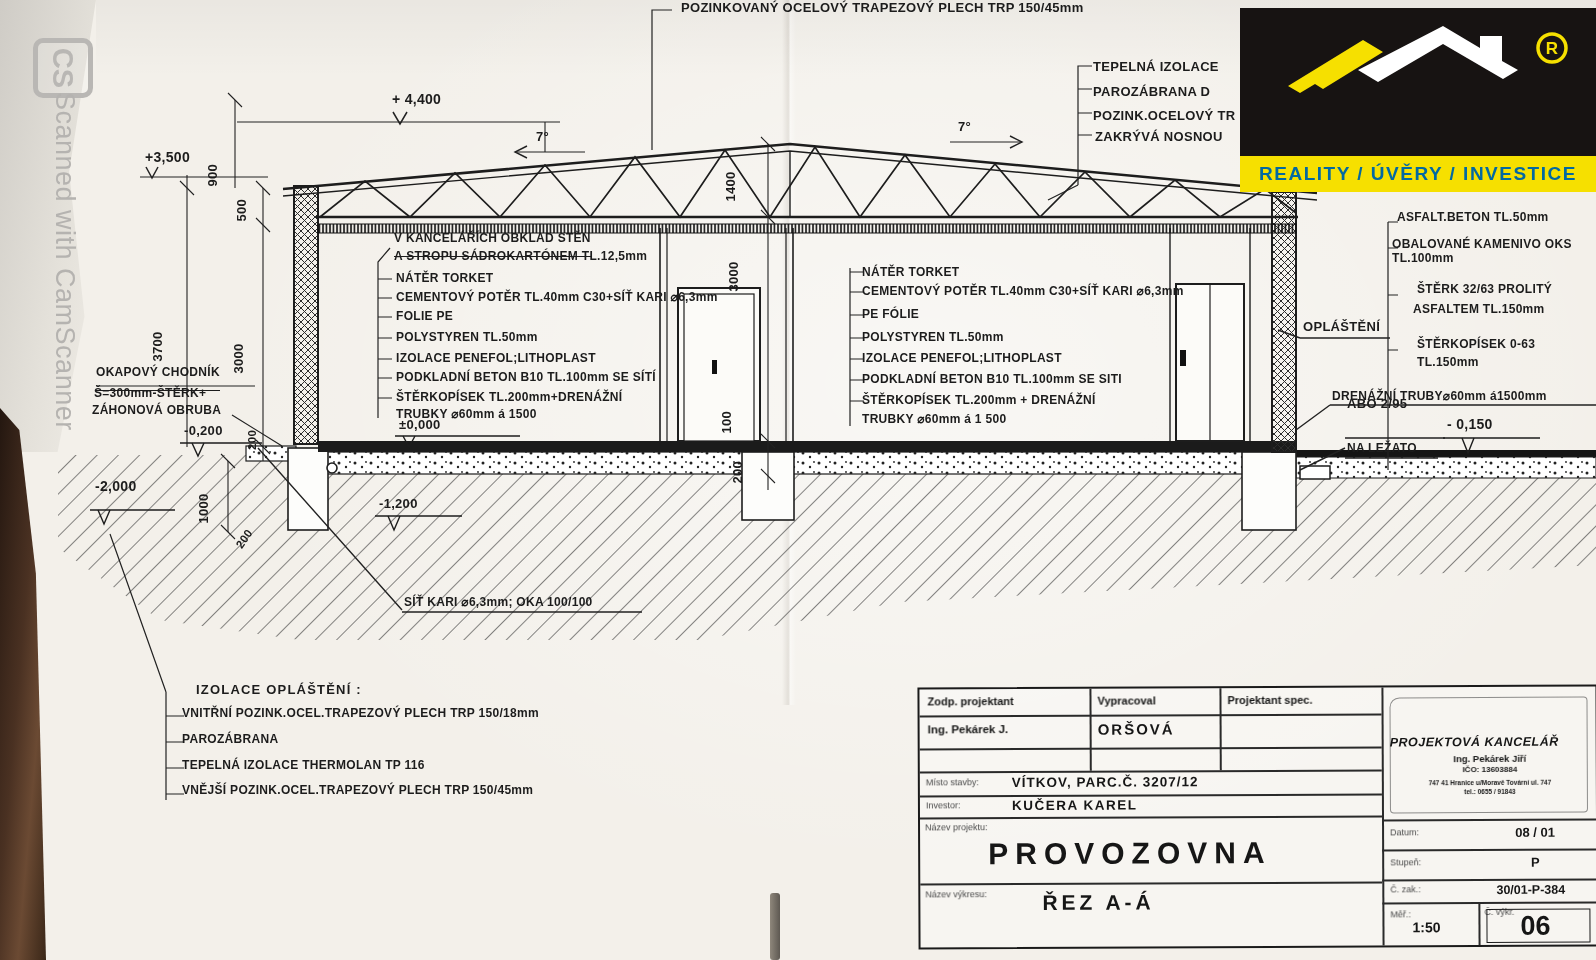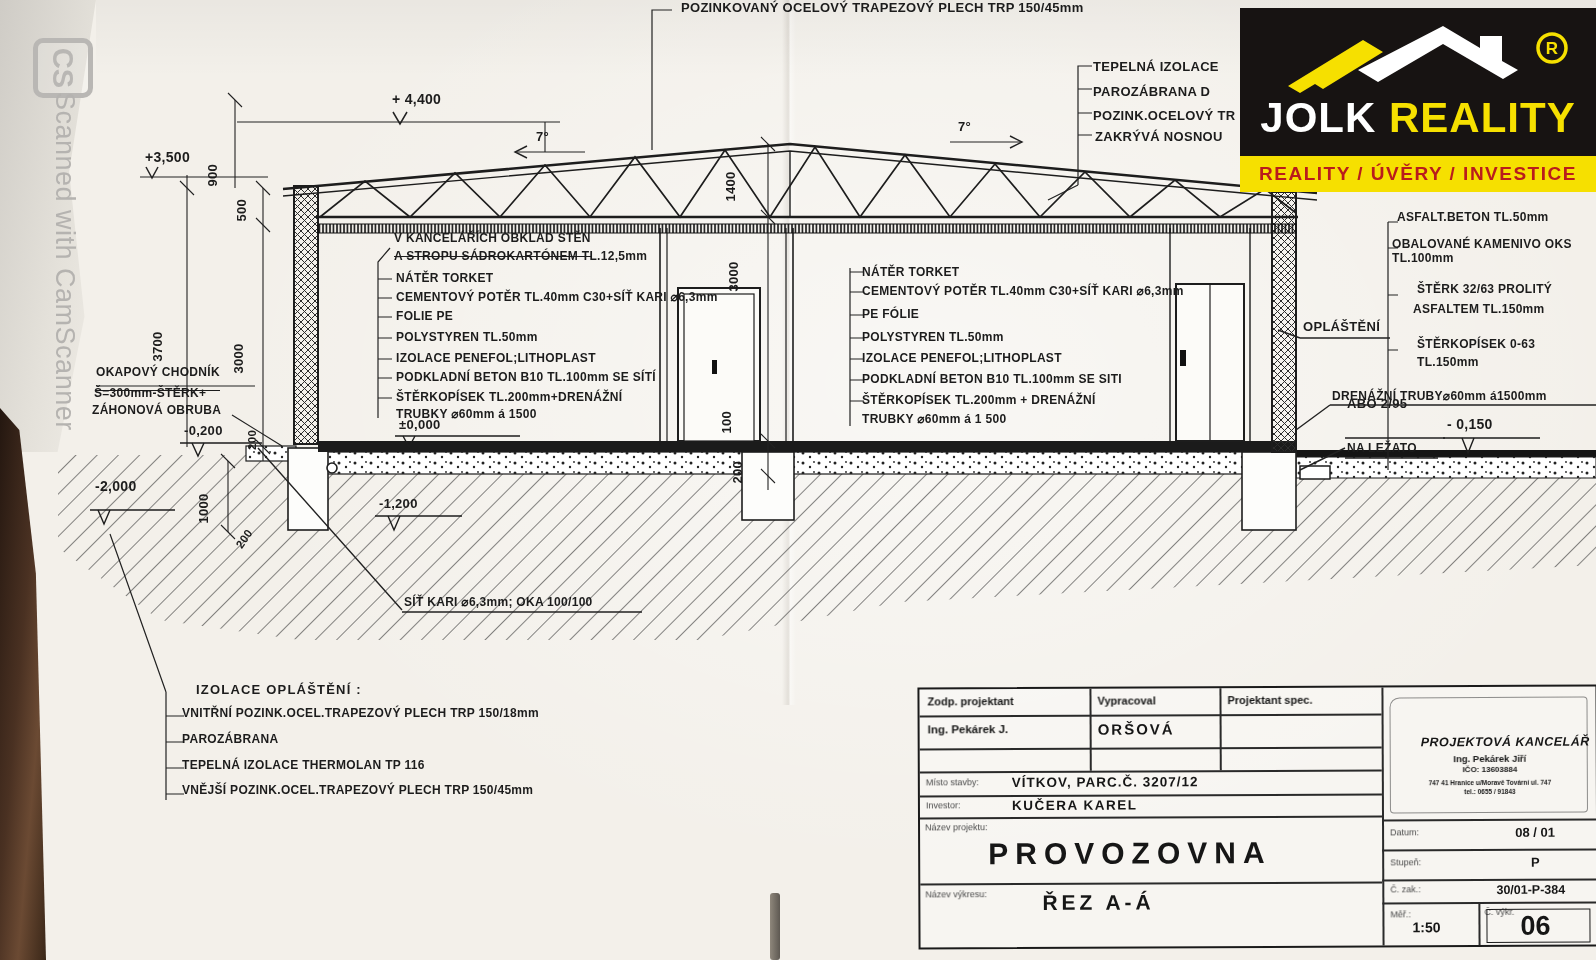--- a/index.html
+++ b/index.html
@@ -36,21 +36,21 @@
       transform:rotate(-.25deg);font-family:"Liberation Sans",sans-serif;color:#222;}
   .tb .cell-line{position:absolute;background:#2a2a2a;}
   .tb .lab{position:absolute;font-size:9px;color:#4a4a4a;filter:blur(.5px);font-weight:normal;white-space:nowrap;}
   .tb .val{position:absolute;font-weight:bold;white-space:nowrap;color:#161616;}
   .blurry{filter:blur(.45px);color:#3f3f3f;}
   .stampbox{position:absolute;left:470px;top:10px;width:196px;height:114px;border:1.5px solid #555;
       border-radius:10px 4px 4px 4px;opacity:.65;}
   
   .logo{left:1240px;top:8px;width:356px;height:148px;background:#171312;z-index:30;}
   .logo-strip{left:1240px;top:156px;width:356px;height:36px;background:#f6e000;z-index:30;
-      display:flex;align-items:center;justify-content:center;font-weight:bold;font-size:19px;color:#b91c1c;
+      display:flex;align-items:center;justify-content:center;font-weight:bold;font-size:19px;color:#0369a1;
       letter-spacing:1.5px;}
   .logo-text{position:absolute;left:0;right:0;bottom:14px;text-align:center;font-weight:bold;font-size:42px;
       letter-spacing:1px;font-family:"Liberation Sans",sans-serif;}
   .logo-text .w{color:#fff;} .logo-text .y{color:#f6e000;}
   svg{display:block;}
 </style>
 </head>
 <body>
 
 <div class="abs sheet-under"></div>
@@ -292,21 +292,21 @@
   <div class="lab" style="left:6px;top:111px">Investor:</div>
   <div class="val" style="left:92px;top:109px;font-size:13.5px;letter-spacing:1.5px">KUČERA KAREL</div>
 
   <div class="lab" style="left:5px;top:133px">Název projektu:</div>
   <div class="val" style="left:68px;top:148px;font-size:30px;letter-spacing:7px">PROVOZOVNA</div>
 
   <div class="lab" style="left:5px;top:200px">Název výkresu:</div>
   <div class="val" style="left:122px;top:202px;font-size:21px;letter-spacing:4px">ŘEZ A-Á</div>
 
   <div class="stampbox"></div>
-  <div class="val" style="left:470px;top:48px;width:200px;text-align:right;font-size:12.5px;font-style:italic;letter-spacing:.5px">PROJEKTOVÁ KANCELÁŘ</div>
+  <div class="val" style="left:470px;top:48px;width:200px;text-align:left;font-size:12.5px;font-style:italic;letter-spacing:.5px">PROJEKTOVÁ KANCELÁŘ</div>
   <div class="val blurry" style="left:470px;top:66px;width:200px;text-align:center;font-size:9.5px">Ing. Pekárek Jiří</div>
   <div class="val blurry" style="left:470px;top:78px;width:200px;text-align:center;font-size:8px">IČO: 13603884</div>
   <div class="val blurry" style="left:470px;top:92px;width:200px;text-align:center;font-size:6.5px">747 41 Hranice u/Moravě  Tovární ul. 747</div>
   <div class="val blurry" style="left:470px;top:101px;width:200px;text-align:center;font-size:6.5px">tel.: 0655 / 91843</div>
 
   <div class="lab" style="left:470px;top:140px">Datum:</div>
   <div class="val" style="left:560px;top:138px;width:110px;text-align:center;font-size:13px">08 / 01</div>
   <div class="lab" style="left:470px;top:170px">Stupeň:</div>
   <div class="val" style="left:560px;top:168px;width:110px;text-align:center;font-size:13px">P</div>
   <div class="lab" style="left:470px;top:197px">Č. zak.:</div>
@@ -318,18 +318,14 @@
   <div class="val" style="left:600px;top:224px;font-size:27px">06</div>
 </div>
 
 <div class="abs logo">
   <svg width="356" height="148" viewBox="0 0 356 148">
     <polygon points="48,78 123,32 143,44 83,81 75,76 60,85" fill="#f6e000"></polygon>
     <polygon points="118,62 203,18 240,40 240,28 262,28 262,53 278,62 263,71 203,36 138,74" fill="#fff"></polygon>
     <circle cx="312" cy="40" r="14" fill="none" stroke="#f6e000" stroke-width="3.5"></circle>
     <text x="312" y="46" text-anchor="middle" font-family="Liberation Sans,sans-serif" font-size="17" font-weight="bold" fill="#f6e000">R</text>
   </svg>
-  <div class="logo-text">
-    <span class="w">JOLK</span>
-    <span class="y">REALITY</span>
-  </div>
 </div>
 <div class="abs logo-strip">REALITY  /  ÚVĚRY  /  INVESTICE</div>
 
 </body></html>

